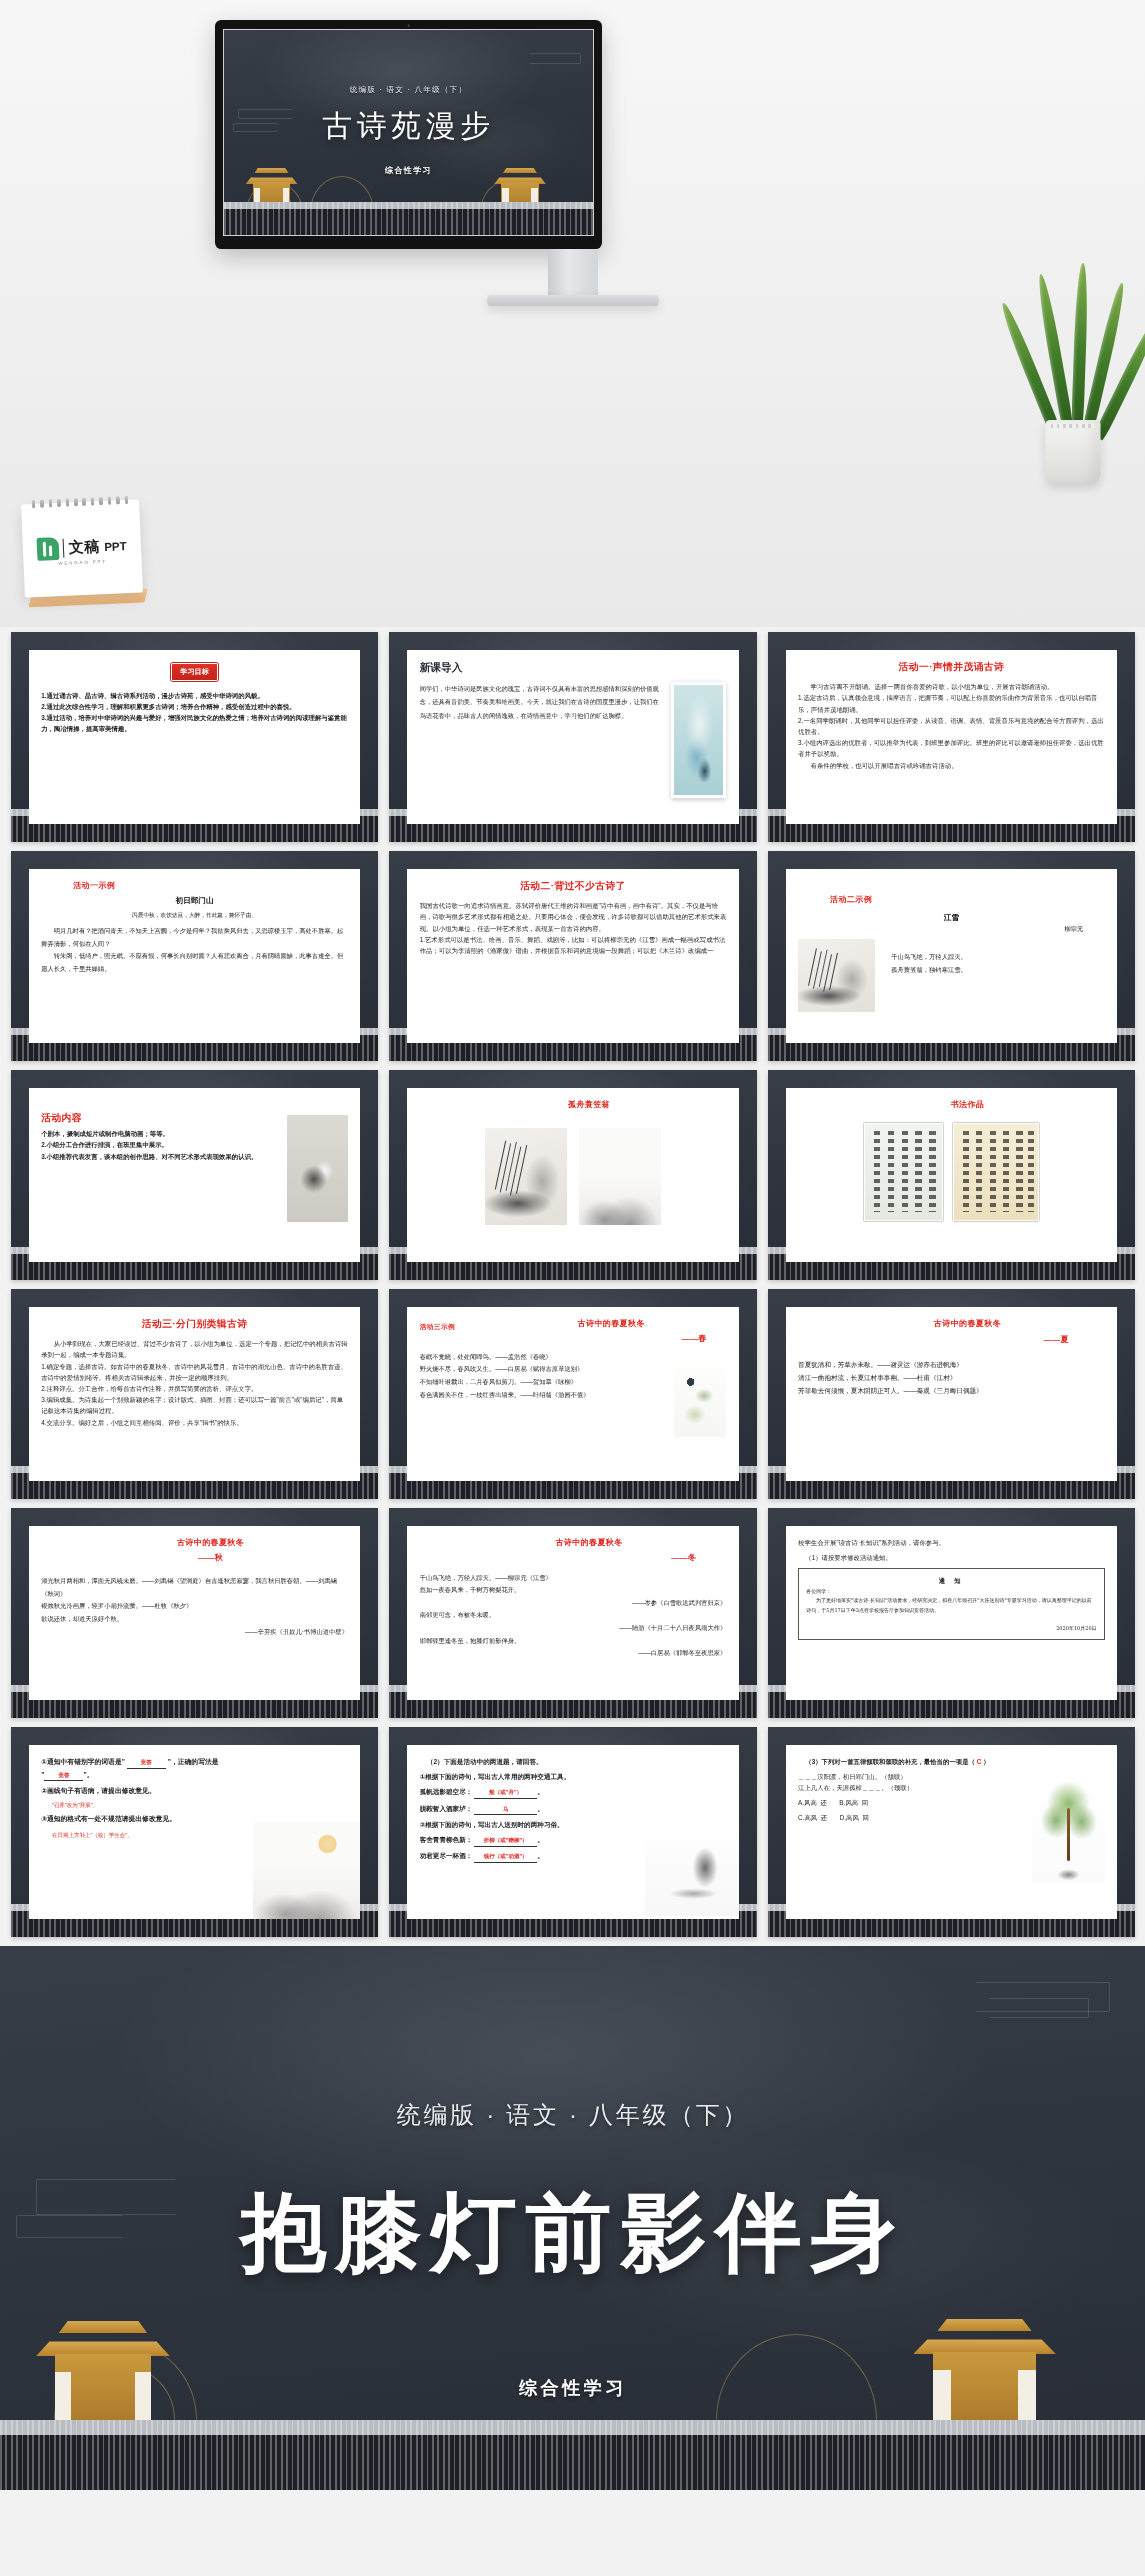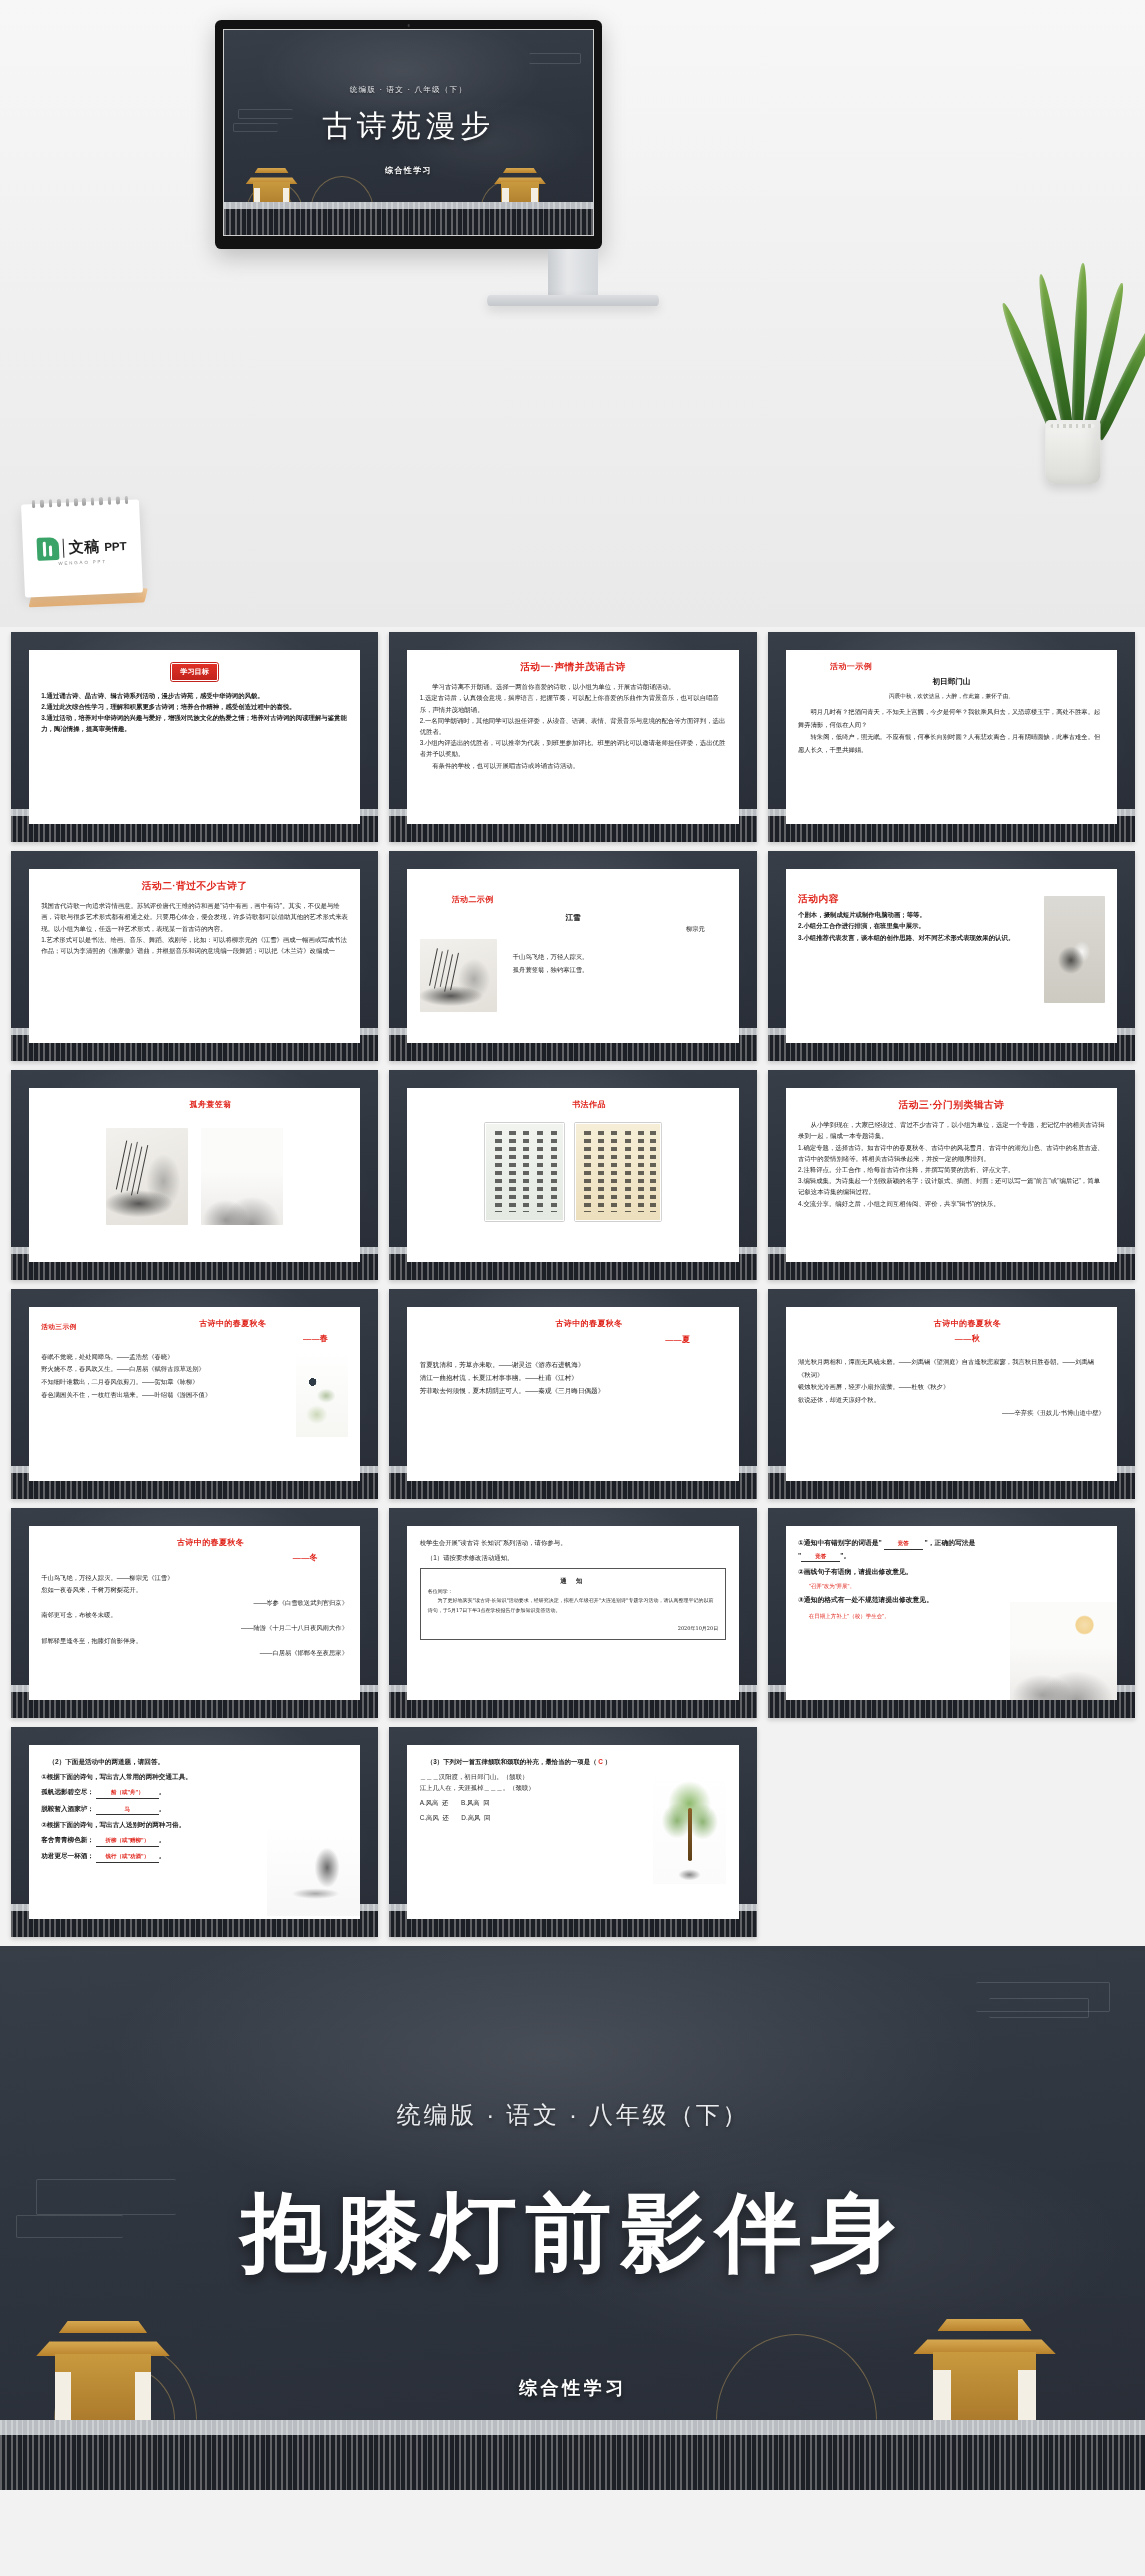--- a/index.html
+++ b/index.html
@@ -471,20 +471,32 @@
       <div class="mist"></div>
       <div class="roof"></div>
     <div class="thumb-inner">
       <div class="center"><span class="t-red-badge">学习目标</span></div>
       <div class="t-body mt10">1.通过诵古诗、品古诗、辑古诗系列活动，漫步古诗苑，感受中华诗词的风貌。</div>
       <div class="t-body">2.通过此次综合性学习，理解和积累更多古诗词；培养合作精神，感受创造过程中的喜悦。</div>
       <div class="t-body">3.通过活动，培养对中华诗词的兴趣与爱好，增强对民族文化的热爱之情；培养对古诗词的阅读理解与鉴赏能力，陶冶情操，提高审美情趣。</div>
     </div>
   </div>
 
+  <div class="thumb">
+    <div class="ink-bg"></div>
+      <div class="mist"></div>
+      <div class="roof"></div>
+    <div class="thumb-inner">
+      <div class="t-title-dark" style="font-size:10.7px">新课导入</div>
+      <div class="flexrow mt8">
+        <div class="grow t-body thin" style="font-size:6.3px;line-height:2.1">同学们，中华诗词是民族文化的瑰宝，古诗词不仅具有丰富的思想感情和深刻的价值观念，还具有音韵美、节奏美和绘画美。今天，就让我们在古诗的国度里漫步，让我们在鸟语花香中，品味古人的闲情逸致，在诗情画意中，学习他们的旷达胸襟。</div>
+        <div class="art art-photo-student" style="width:55px;height:116px;flex:none;"></div>
+      </div>
+    </div>
+  </div>
 
   <div class="thumb">
     <div class="ink-bg"></div>
       <div class="mist"></div>
       <div class="roof"></div>
     <div class="thumb-inner">
       <div class="center t-title-red">活动一·声情并茂诵古诗</div>
       <div class="t-body thin mt8" style="text-indent:12.5px">学习古诗离不开朗诵。选择一两首你喜爱的诗歌，以小组为单位，开展古诗朗诵活动。</div>
       <div class="t-body thin">1.选定古诗后，认真领会意境，揣摩语言，把握节奏，可以配上你喜爱的乐曲作为背景音乐，也可以自唱音乐，声情并茂地朗诵。</div>
       <div class="t-body thin">2.一名同学朗诵时，其他同学可以担任评委，从读音、语调、表情、背景音乐与意境的配合等方面评判，选出优胜者。</div>

